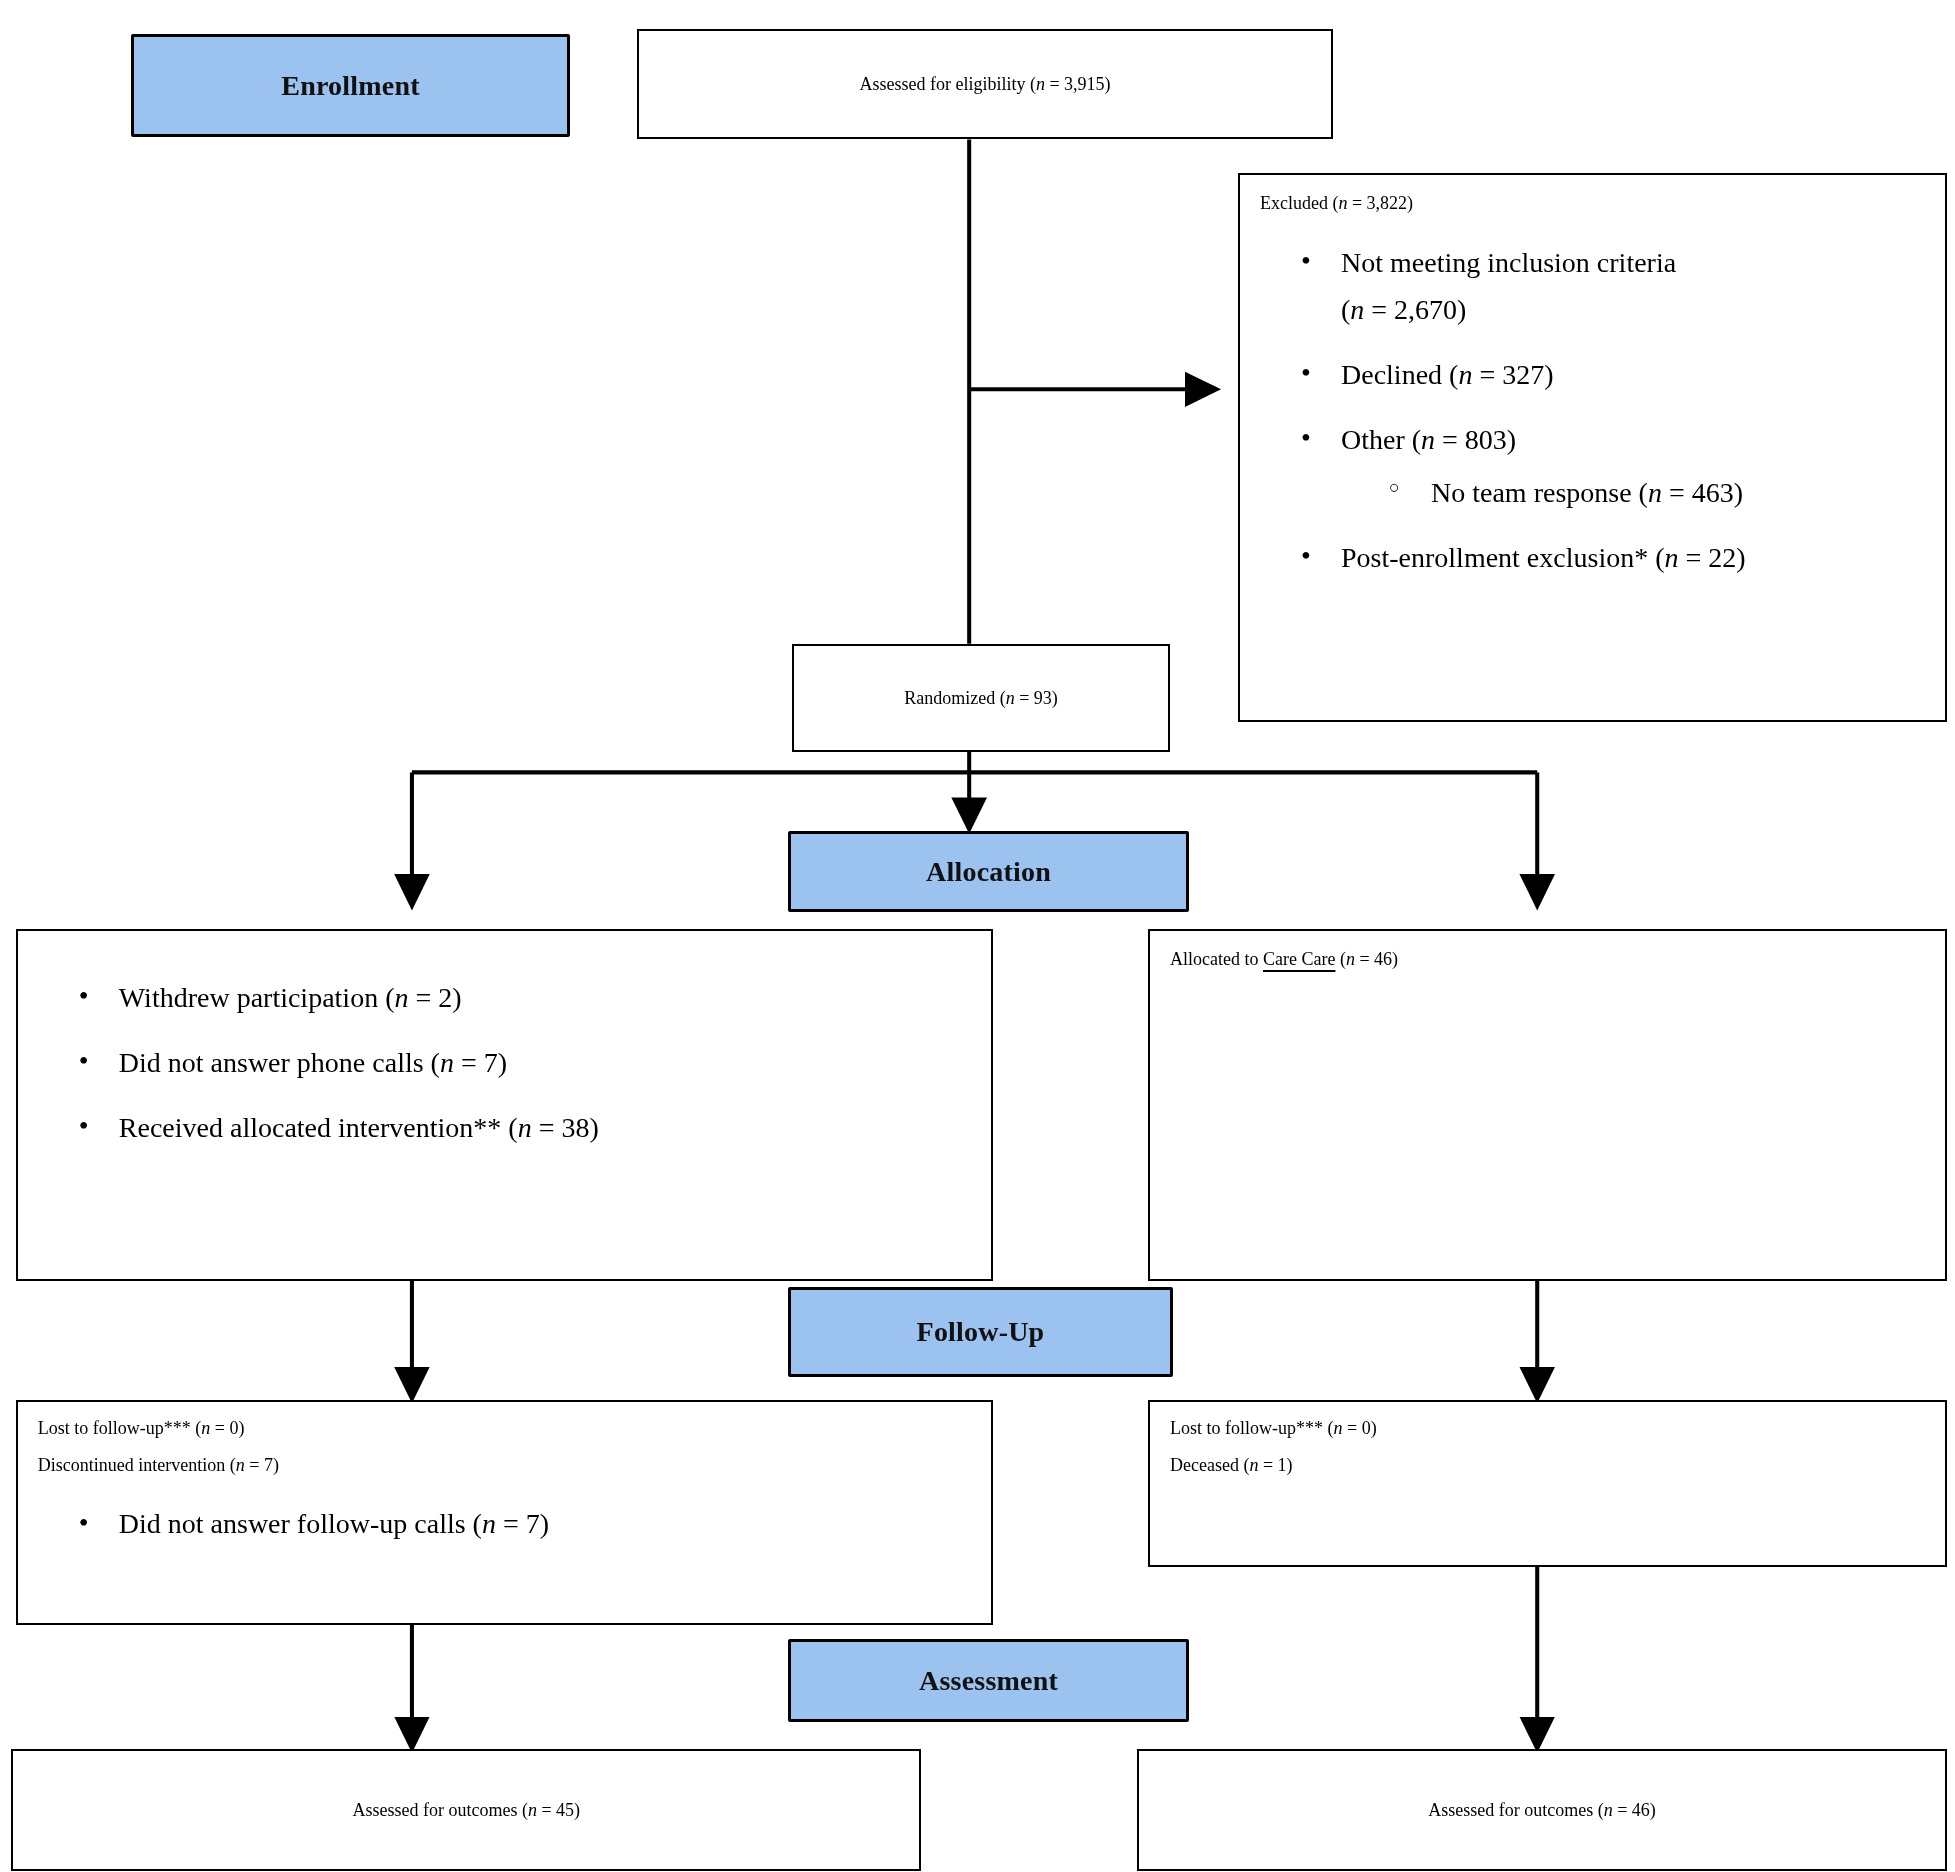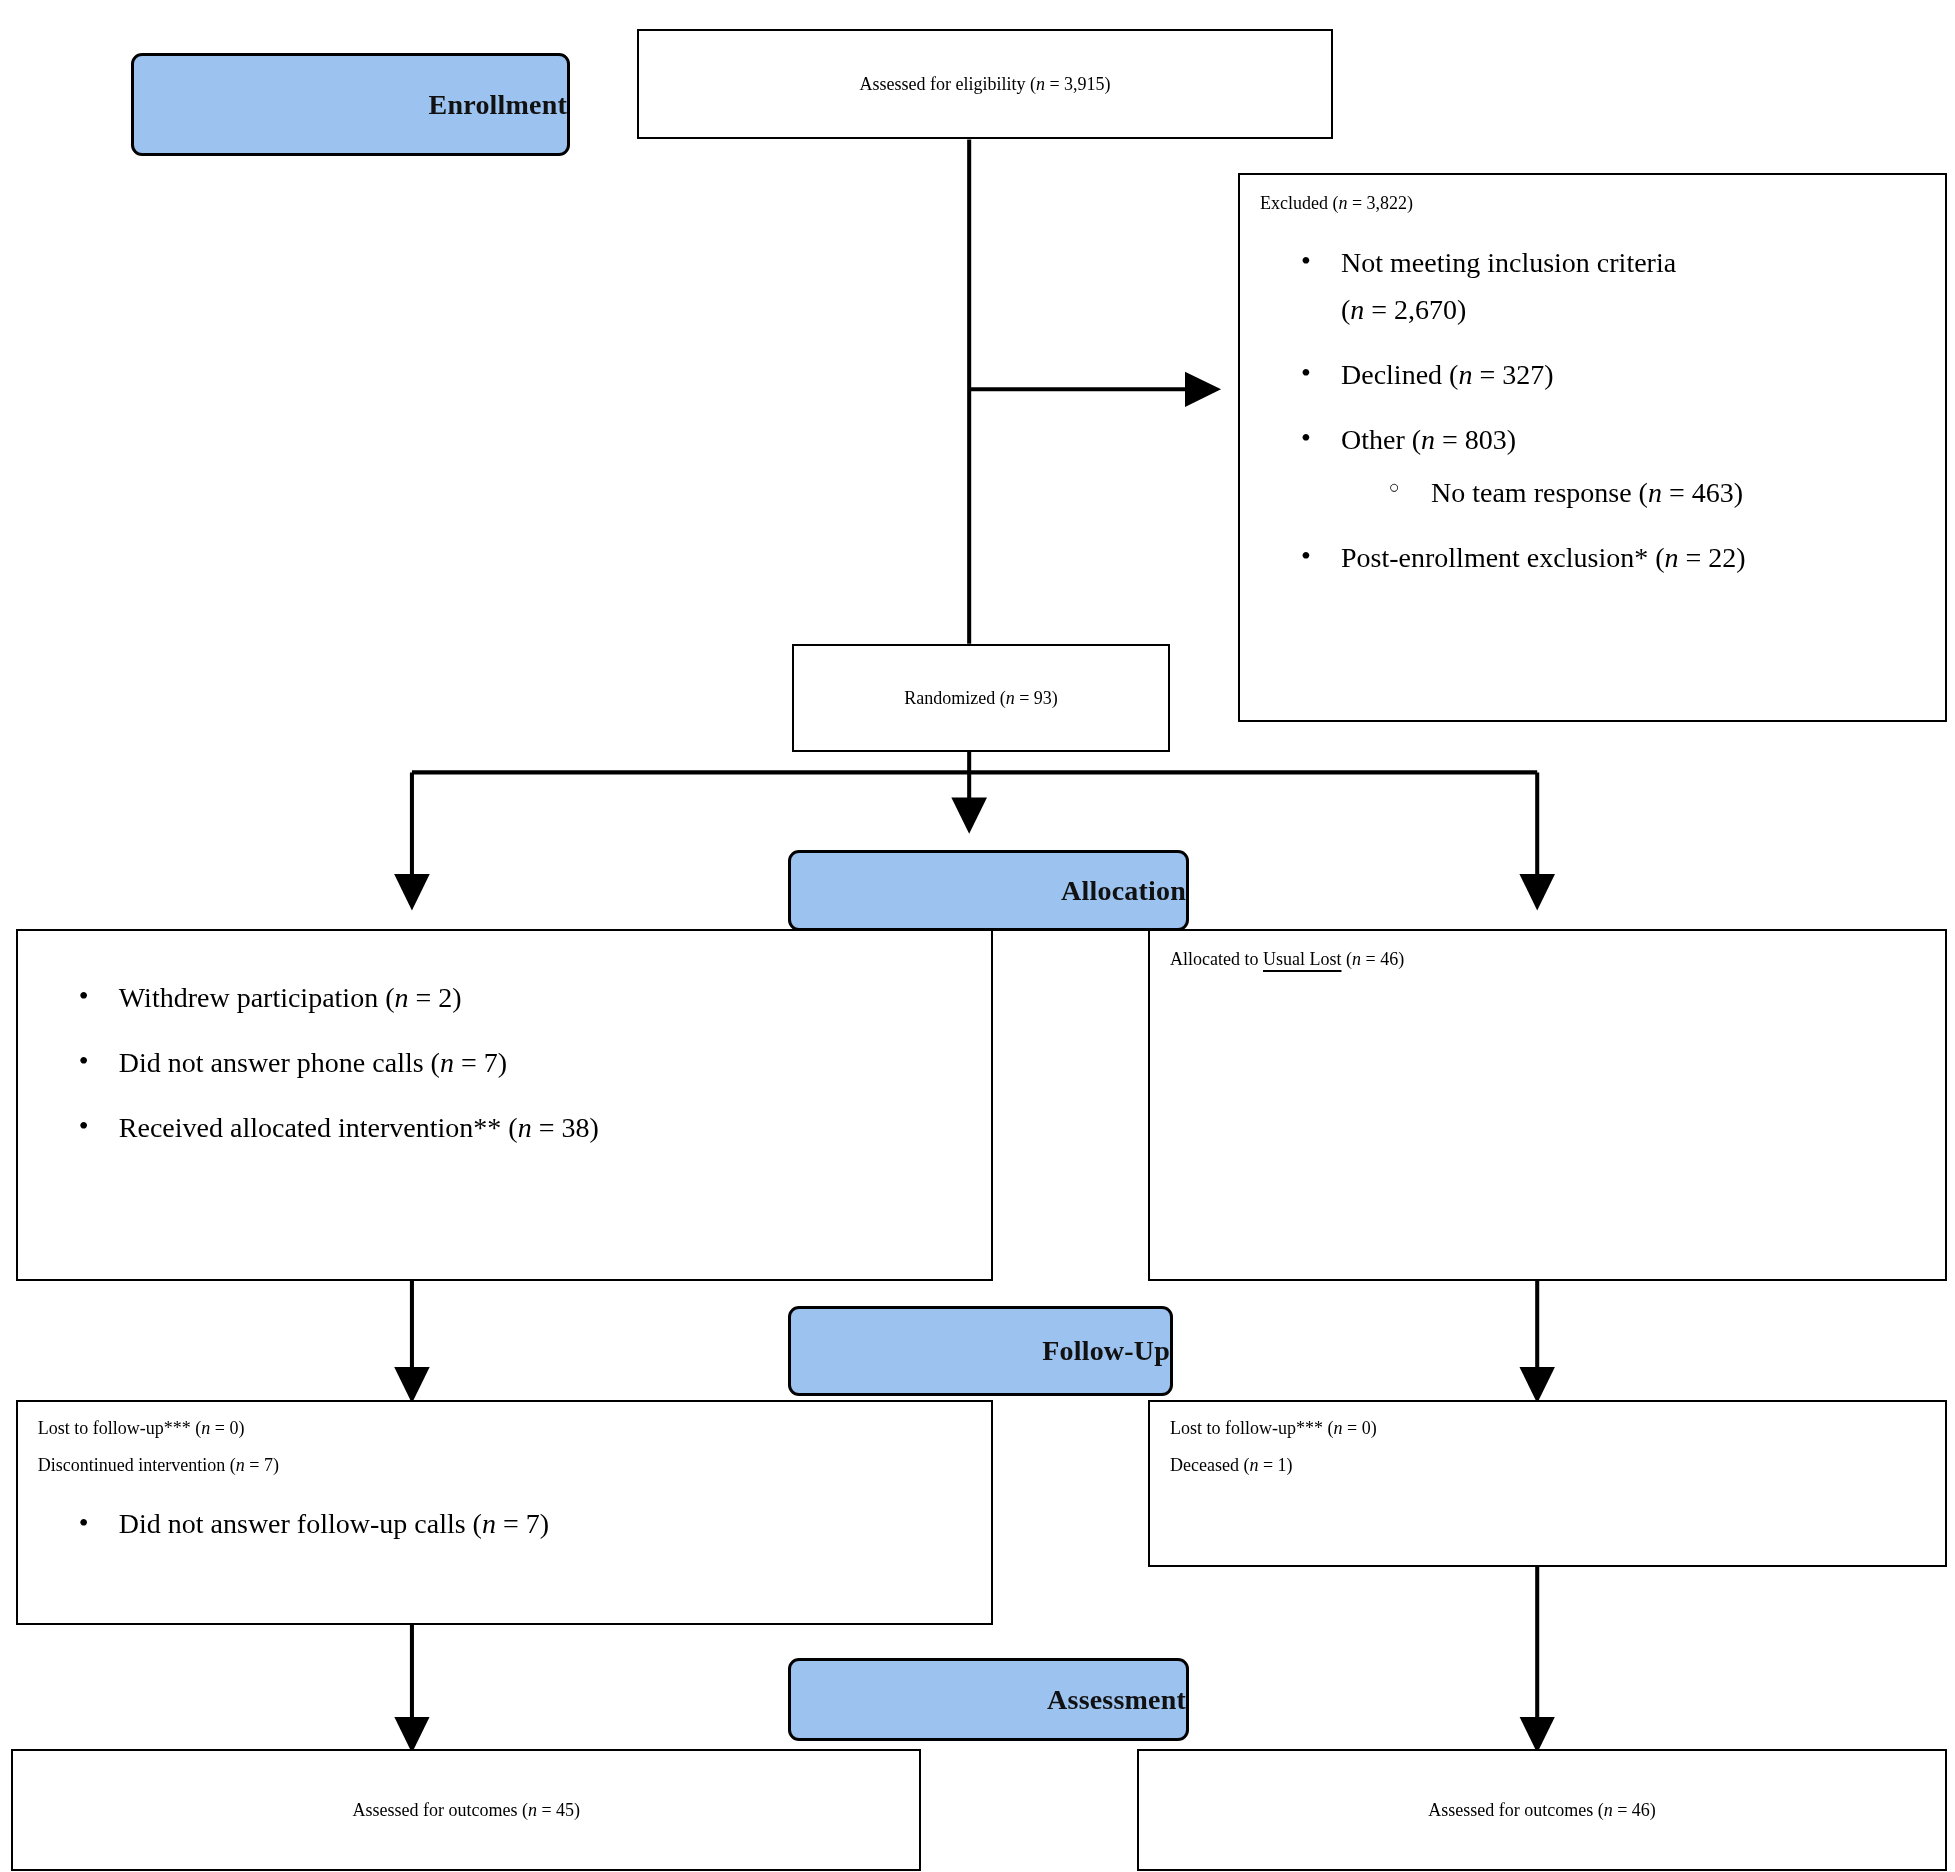--- a/index.html
+++ b/index.html
@@ -1,21 +1,21 @@
 <!DOCTYPE html>
 <html style="font-size:7.2px"><head>
 <meta charset="utf-8">
 <style>
   html,body{margin:0;padding:0;background:#ffffff;}
   body{font-family:"Liberation Serif","DejaVu Serif",serif;}
   #stage{position:relative;width:1955px;height:1872px;background:#fff;overflow:hidden;}
   svg.wires{position:absolute;left:0;top:0;width:1955px;height:1872px;pointer-events:none;}
   .node{position:absolute;box-sizing:border-box;background:#ffffff;border:2.3px solid #000000;}
-  .stage-badge{position:absolute;box-sizing:border-box;border:3.2px solid #000000;border-radius:11px;
-    display:flex;align-items:center;justify-content:flex-end;margin-top:19px;}
+  .stage-badge{position:absolute;box-sizing:border-box;border:3.2px solid #000000;border-radius:2px;
+    display:flex;align-items:center;justify-content:center;}
   .stage-badge span{font-weight:bold;font-size:28px;color:#111;letter-spacing:0.2px;}
   .ln{font-size:18px;line-height:1.15;color:#000;white-space:nowrap;}
   .ctr{display:flex;align-items:center;justify-content:center;height:100%;}
   .ctr .ln{text-align:center;}
   .pad{padding:18px 0 0 20px;}
   ul.bl{list-style:none;margin:0;padding:0;}
   ul.bl>li{position:relative;font-size:28px;line-height:1.18;color:#000;white-space:nowrap;}
   li.b1{padding-left:81px;margin-top:32px;}
   li.b1::before{content:"\2022";position:absolute;left:41px;top:-1.8px;font-size:28px;}
   li.b2{padding-left:171px;margin-top:20px;}
@@ -92,21 +92,21 @@
       <ul class="bl">
         <li class="b1"><span>Withdrew participation (</span><span class="it">n</span><span> = 2)</span></li>
         <li class="b1"><span>Did not answer phone calls (</span><span class="it">n</span><span> = 7)</span></li>
         <li class="b1"><span>Received allocated intervention** (</span><span class="it">n</span><span> = 38)</span></li>
       </ul>
     </div>
   </div>
 
   <div class="node" style="left:1148px;top:929px;width:799px;height:352px;">
     <div class="pad">
-      <div class="ln"><span>Allocated to </span><span class="ul">Usual Lost</span><span> (</span><span class="it">n</span><span> = 46)</span></div>
+      <div class="ln"><span>Allocated to </span><span class="ul">Care Care</span><span> (</span><span class="it">n</span><span> = 46)</span></div>
     </div>
   </div>
 
   <div class="stage-badge" style="left:788px;top:1287px;width:385px;height:90px;background:#9CC3F0;">
     <span>Follow-Up</span>
   </div>
 
   <div class="node" style="left:15.8px;top:1400px;width:977px;height:225px;">
     <div class="pad" style="padding-top:16px;">
       <div class="ln"><span>Lost to follow-up*** (</span><span class="it">n</span><span> = 0)</span></div>

